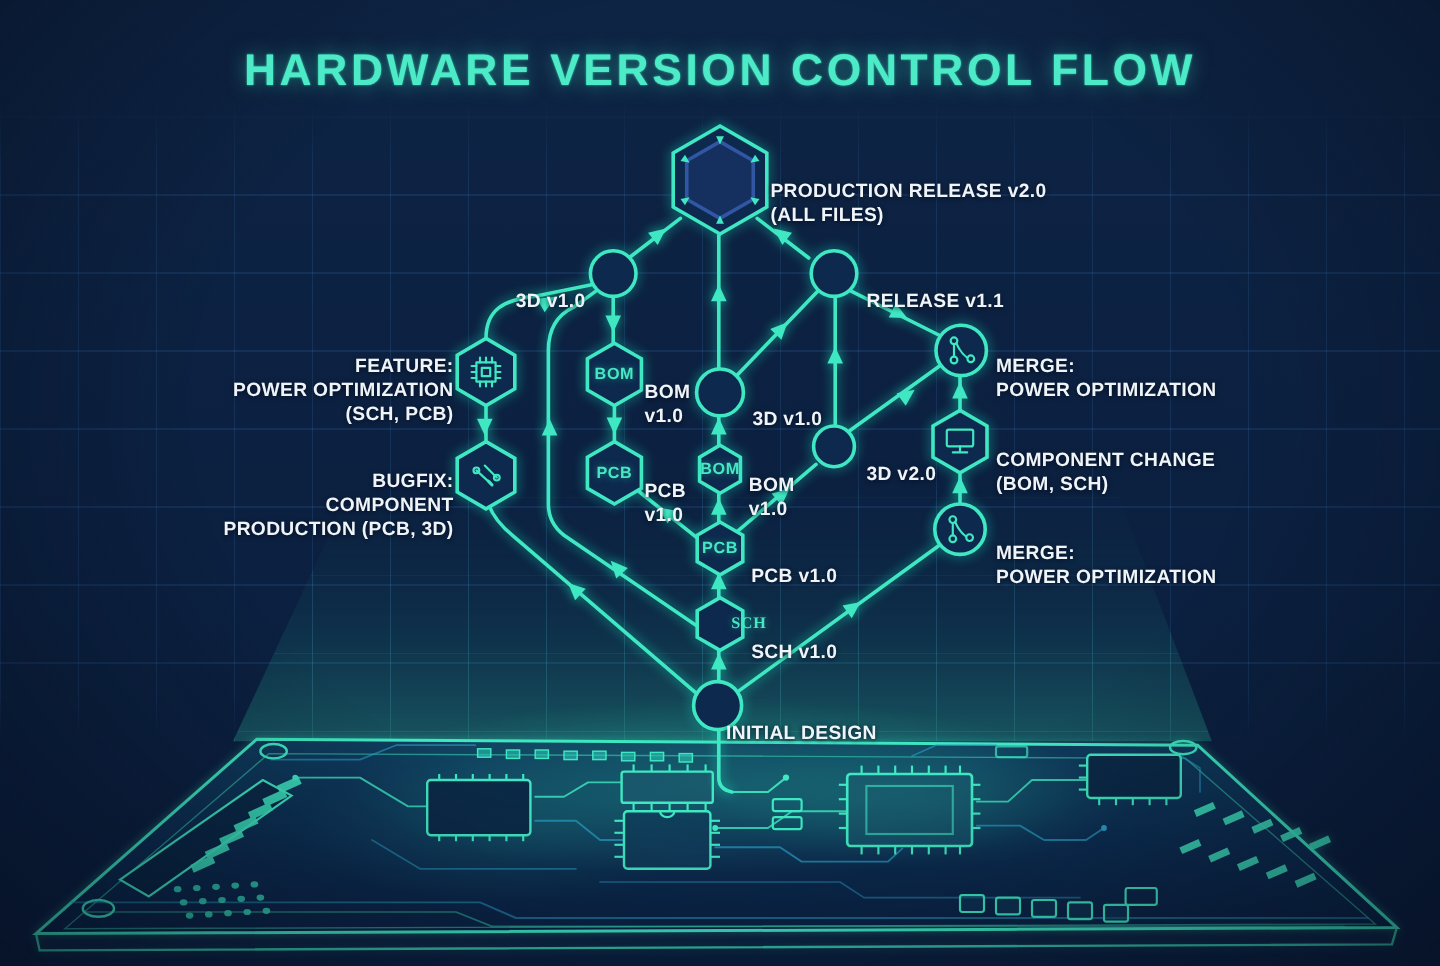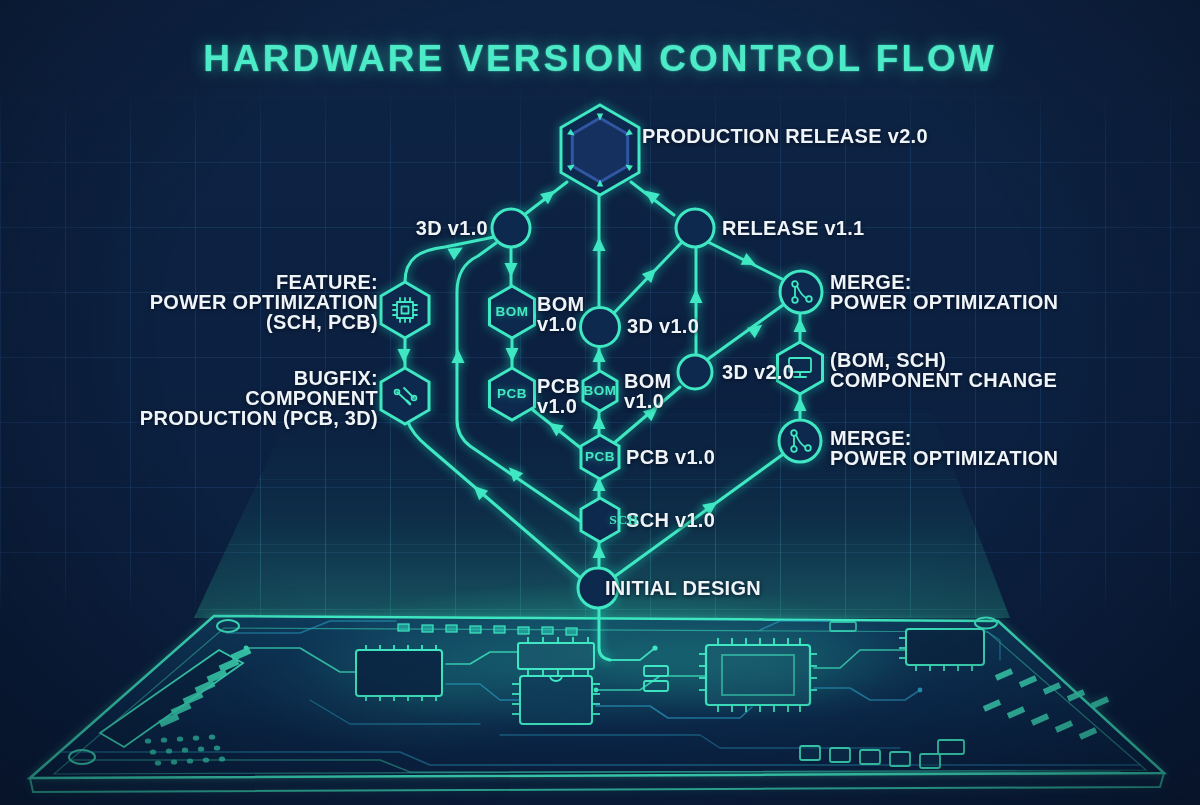--- a/index.html
+++ b/index.html
@@ -33,22 +33,22 @@
   .glowcopy{filter:blur(5px) saturate(1.3);opacity:.7;}
   .wire{stroke:#3fe8c2;stroke-width:3;fill:none;stroke-linecap:round;stroke-linejoin:round;}
   .arrowg{fill:#3fe8c2;stroke:none;}
   .nodeshape{fill:#0d2a4e;stroke:#3fe8c2;stroke-width:3;}
   .nodeicon{stroke:#3fe8c2;stroke-width:1.8;fill:none;stroke-linecap:round;stroke-linejoin:round;}
   #vignette{
     position:absolute;inset:0;pointer-events:none;
     background:radial-gradient(ellipse at 50% 42%, transparent 52%, rgba(4,10,24,.55) 100%);
   }
   .lbl{
-    position:absolute;color:#eef4f8;font-weight:700;font-size:20px;line-height:20px;
-    letter-spacing:.3px;text-shadow:0 1px 4px rgba(4,12,30,.9);white-space:nowrap;
+    position:absolute;color:#eef4f8;font-weight:700;font-size:16px;line-height:20px;
+    letter-spacing:.3px;text-shadow:0 1px 4px rgba(4,12,30,.9);white-space:nowrap;margin-top:24px;
   }
   .lbl.right{text-align:right;}
   .tag{
     position:absolute;color:#46e8c3;font-weight:700;font-size:13.5px;letter-spacing:.5px;
     transform:translate(-50%,-52%);text-shadow:0 0 6px rgba(40,220,180,.5);white-space:nowrap;
   }
   #title{
     position:absolute;left:0;top:38px;width:1200px;text-align:center;
     color:#4ceac6;font-weight:800;font-size:37px;letter-spacing:3px;
     text-shadow:0 0 16px rgba(60,230,190,.5), 0 0 2px rgba(60,230,190,.8);
@@ -516,20 +516,21 @@
       </g>
     </g>
   </svg>
 
   <div id="vignette"></div>
 
   <div id="title">HARDWARE VERSION CONTROL FLOW</div>
 
   <div class="lbl" style="left:642px;top:126px;">
     <div>PRODUCTION RELEASE v2.0</div>
+    <div>(ALL FILES)</div>
   </div>
 
   <div class="lbl right" style="right:712px;top:218px;">3D v1.0</div>
   <div class="lbl" style="left:722px;top:218px;">RELEASE v1.1</div>
 
   <div class="lbl right" style="right:822px;top:272px;">
     <div>FEATURE:</div>
     <div>POWER OPTIMIZATION</div>
     <div>(SCH, PCB)</div>
   </div>
@@ -560,22 +561,22 @@
   <div class="lbl" style="left:626px;top:510px;">SCH v1.0</div>
 
   <div class="lbl" style="left:722px;top:362px;">3D v2.0</div>
 
   <div class="lbl" style="left:830px;top:272px;">
     <div>MERGE:</div>
     <div>POWER OPTIMIZATION</div>
   </div>
 
   <div class="lbl" style="left:830px;top:350px;">
+    <div>COMPONENT CHANGE</div>
     <div>(BOM, SCH)</div>
-    <div>COMPONENT CHANGE</div>
   </div>
 
   <div class="lbl" style="left:830px;top:428px;">
     <div>MERGE:</div>
     <div>POWER OPTIMIZATION</div>
   </div>
 
   <div class="lbl" style="left:605px;top:578px;">INITIAL DESIGN</div>
 
   <div class="tag" style="left:512px;top:312px;">BOM</div>

